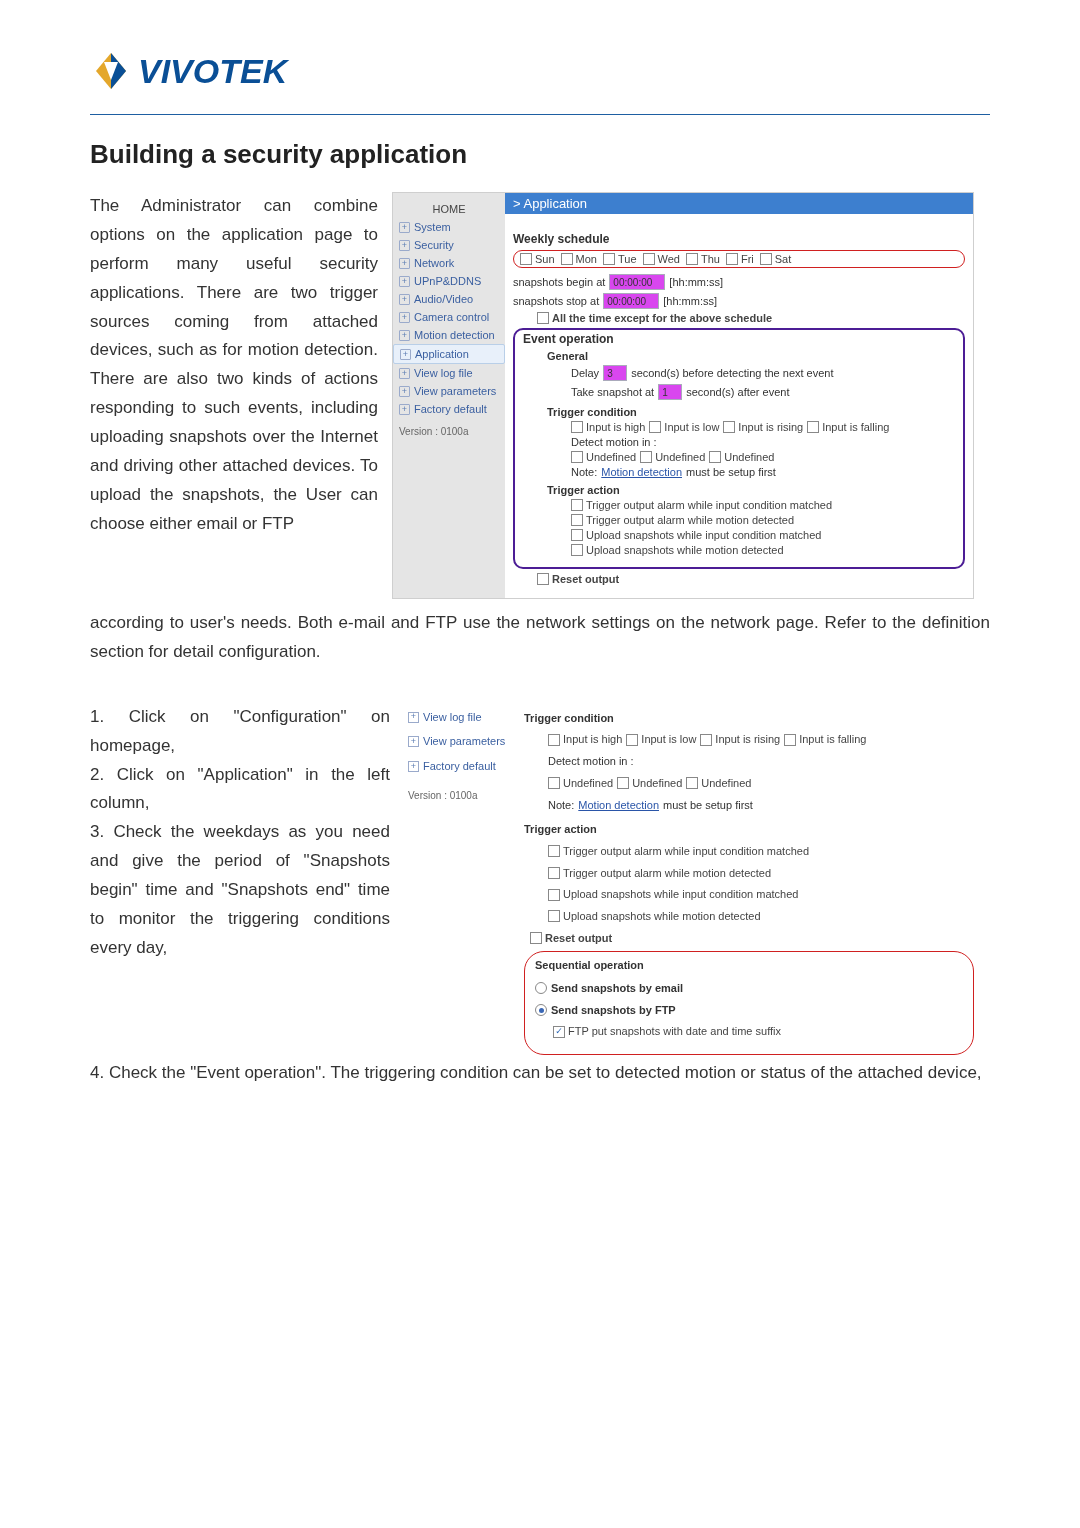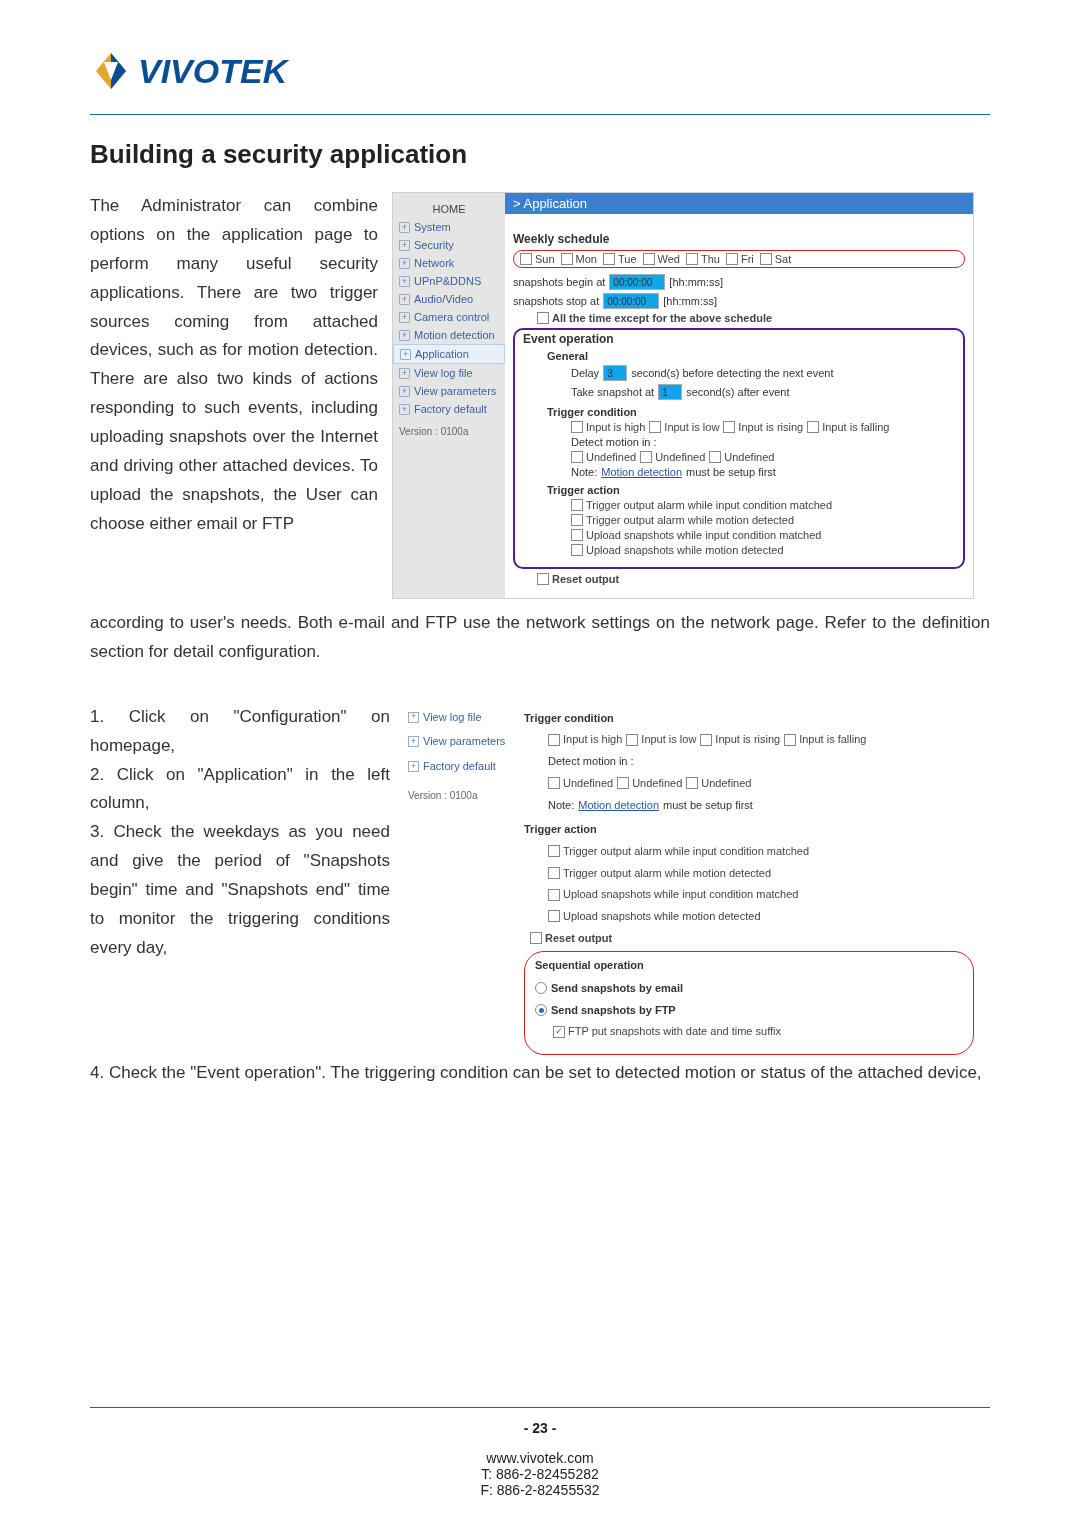--- a/index.html
+++ b/index.html
@@ -100,21 +100,21 @@
   .shot-body { padding:16px 8px 10px 8px; }
   .shot-h { font-weight:bold; font-size:12px; margin:2px 0 4px 0; }
   .oval {
     border:1px solid #d02020; border-radius:14px; padding:2px 6px; margin:2px 0 6px 0;
     display:flex; flex-wrap:wrap; gap:6px;
   }
   .cb { display:inline-flex; align-items:center; gap:3px; color:#444; }
   .cb .box { width:10px; height:10px; border:1px solid #888; background:#fff; display:inline-block; }
   .cb .box.chk::after { content:"✓"; display:block; font-size:9px; line-height:9px; text-align:center; color:#2a65b5; }
   .row { margin:3px 0; display:flex; align-items:center; flex-wrap:wrap; gap:4px; }
-  .inp { border:1px solid #aab; background:#0ea5e9; padding:0 3px; min-width:48px; height:14px; font-size:10px; display:inline-flex; align-items:center; }
+  .inp { border:1px solid #aab; background:#d946ef; padding:0 3px; min-width:48px; height:14px; font-size:10px; display:inline-flex; align-items:center; }
   .inp.sm { min-width:16px; }
   .panel-outline {
     border:2px solid #4c1d95; border-radius:10px; padding:4px 8px 8px 8px; margin-top:4px;
   }
   .sub-h { font-weight:bold; margin:6px 0 3px 0; }
   .indent { margin-left:24px; }
   .indent2 { margin-left:48px; }
   .link { color:#2a55a8; text-decoration:underline; }
 
   
@@ -408,20 +408,13 @@
                 </span>
             </div>
           </div>
         </div>
       </div>
     </div>
   </div>
 
   <p class="para-cont" style="margin-top:4px;">4. Check the "Event operation". The triggering condition can be set to detected motion or status of the attached device,</p>
 
-  <div class="page-footer">
-    <hr>
-    <div class="pg">- 23 -</div>
-    <div>www.vivotek.com</div>
-    <div>T: 886-2-82455282</div>
-    <div>F: 886-2-82455532</div>
-  </div>
 </div>
 
 </body></html>

